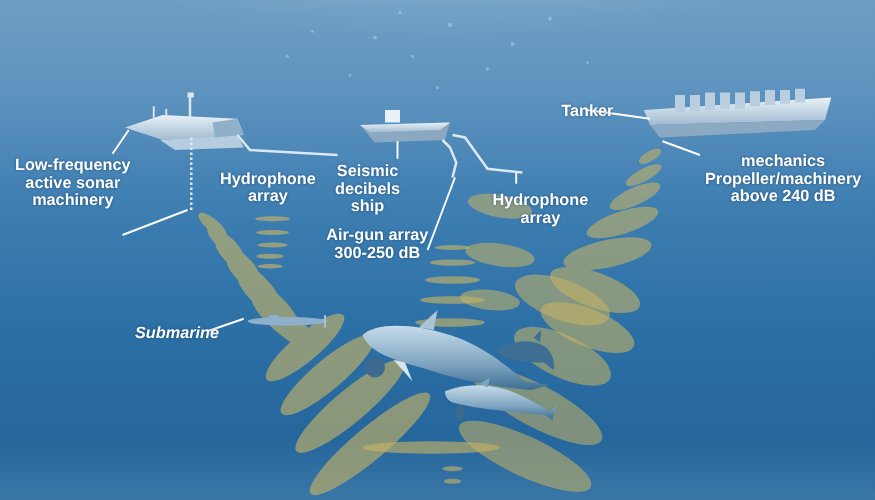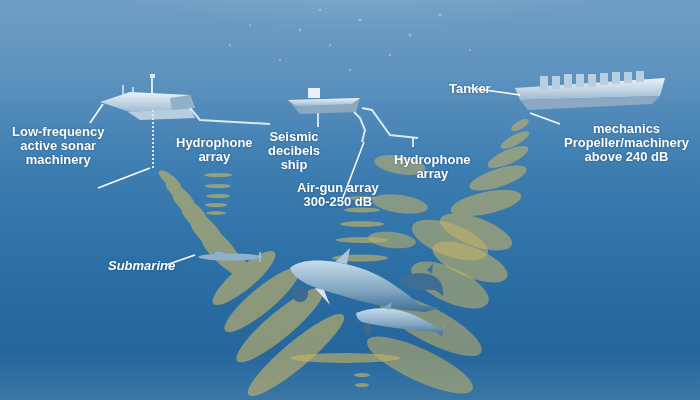--- a/index.html
+++ b/index.html
@@ -193,21 +193,21 @@
     <span>array</span>
   </div>
 
 
   <div class="lbl" style="left:268px; top:130px;">
     <span>Seismic</span>
     <span>decibels</span>
     <span>ship</span>
   </div>
 
-  <div class="lbl" style="left:261px; top:181px;margin-left:36px;">
+  <div class="lbl" style="left:261px; top:181px;">
     <span>Air-gun array</span>
     <span>300-250 dB</span>
   </div>
 
   <div class="lbl" style="left:394px; top:153px;">
     <span>Hydrophone</span>
     <span>array</span>
   </div>
 
   <div class="lbl" style="left:449px; top:82px;">Tanker</div>

